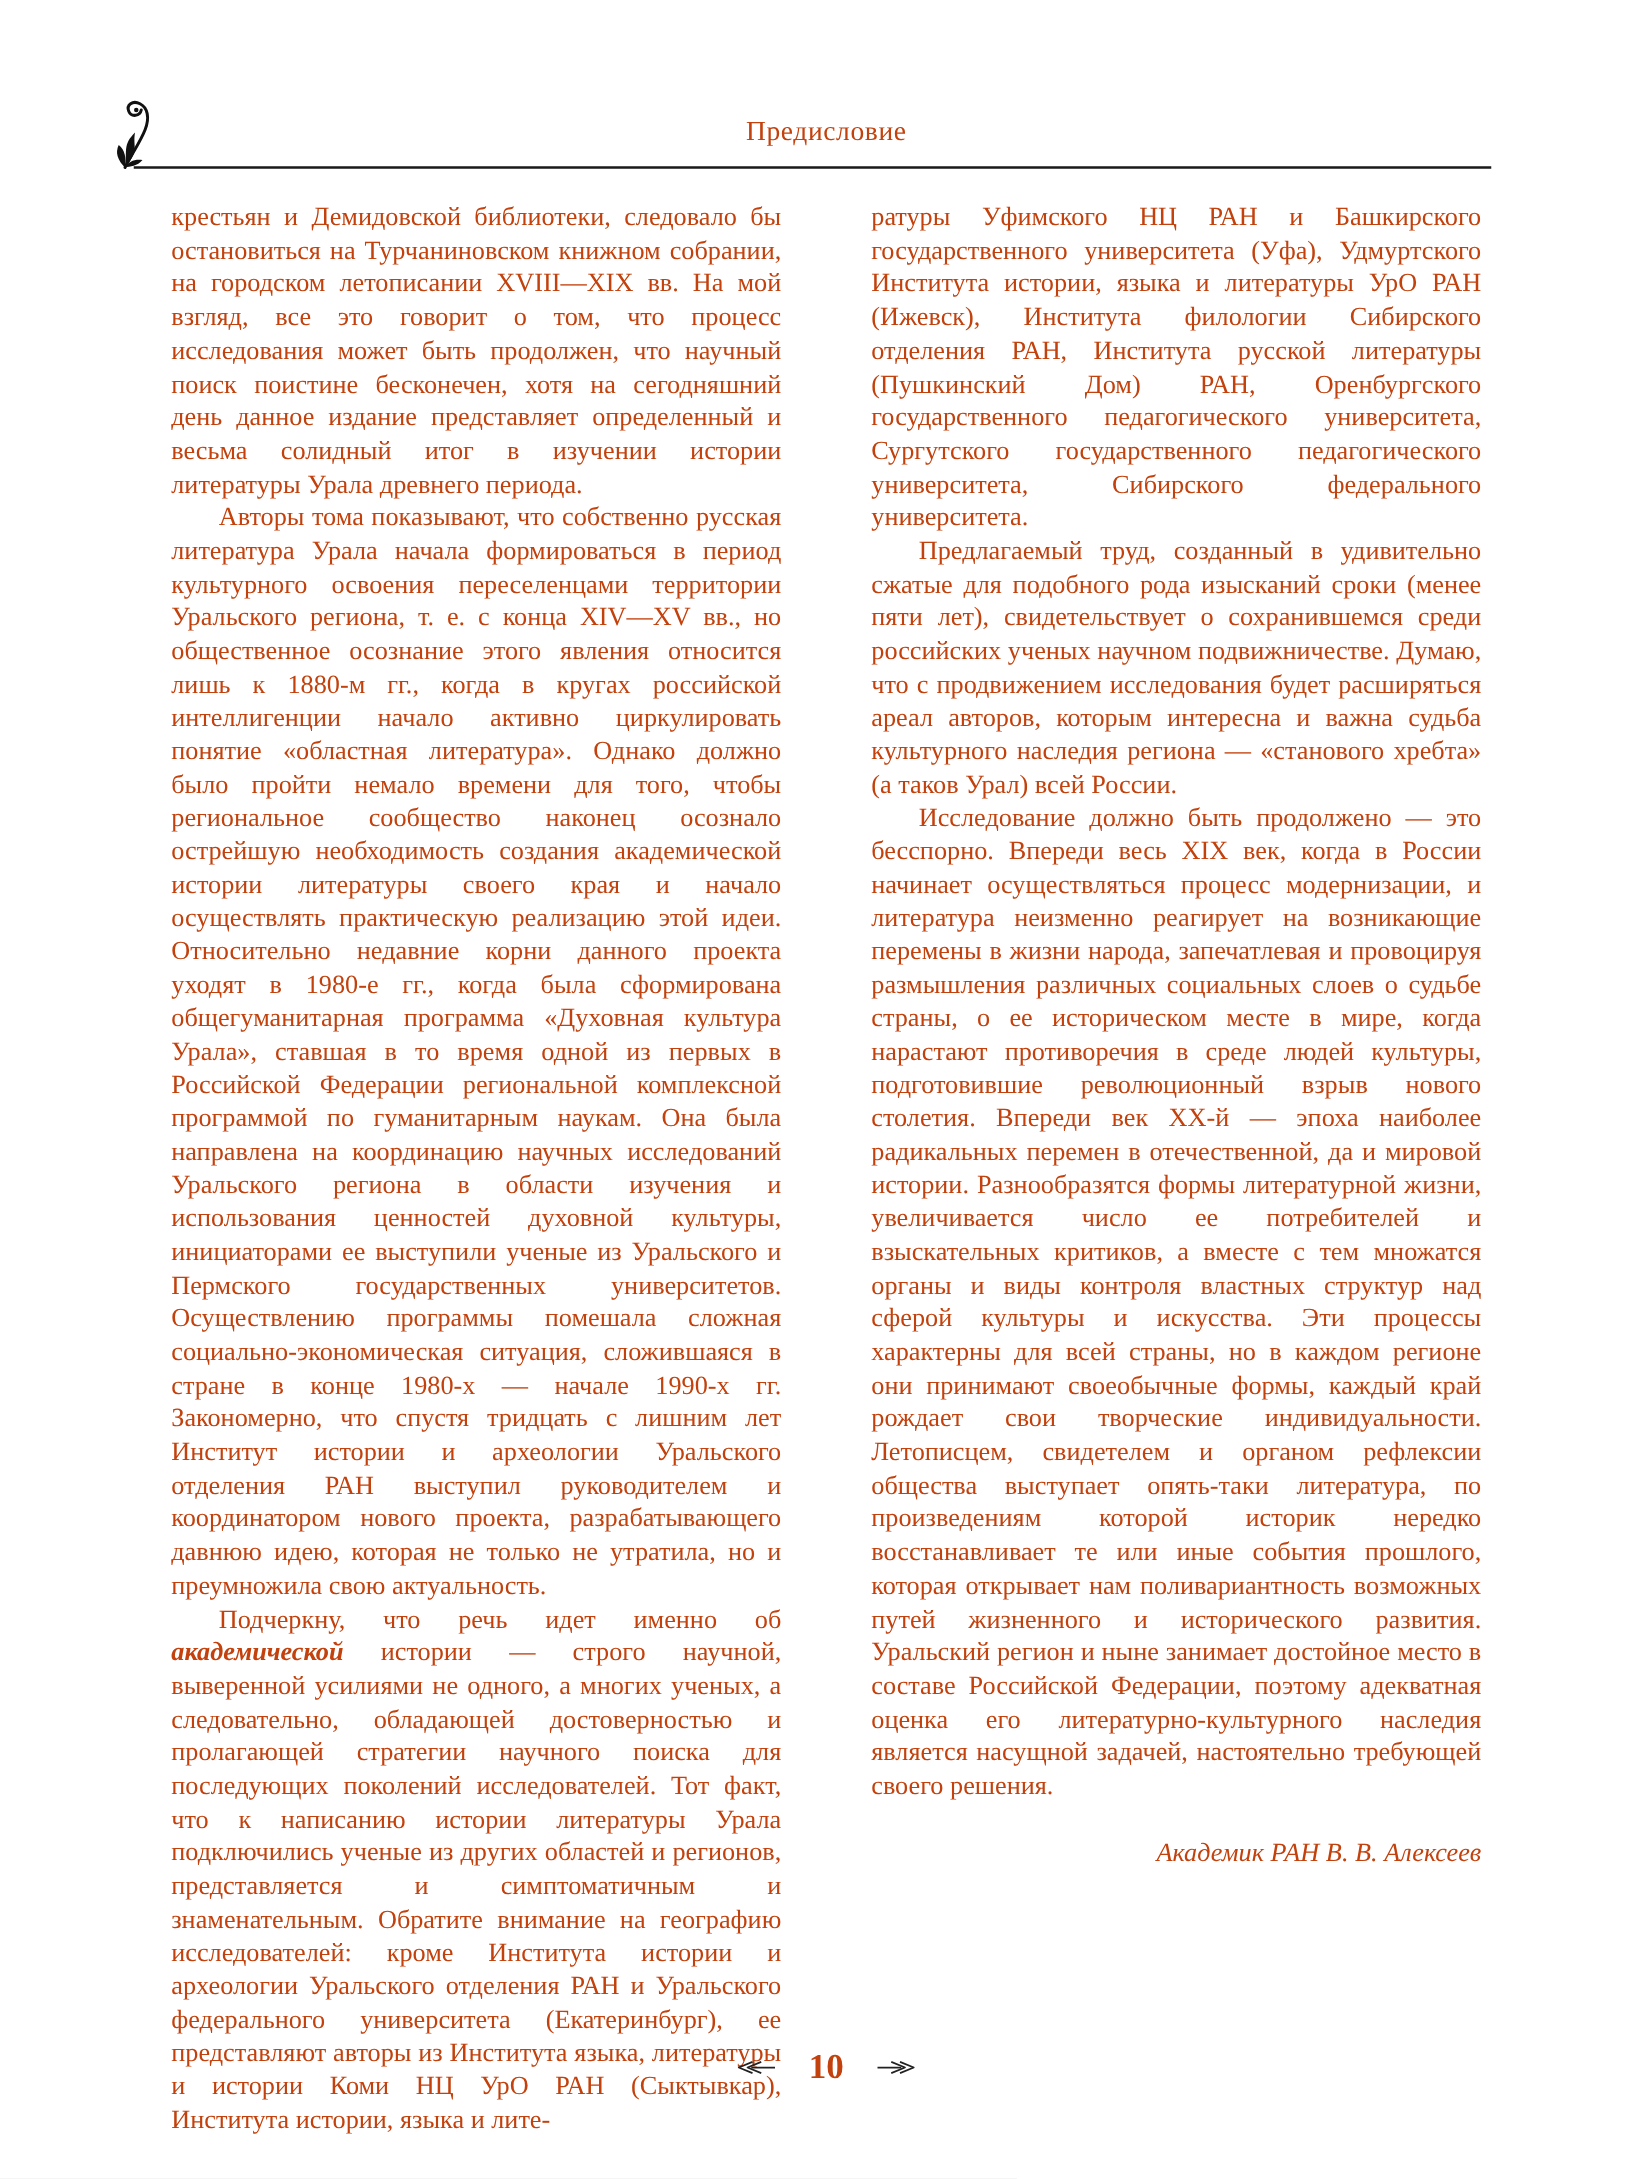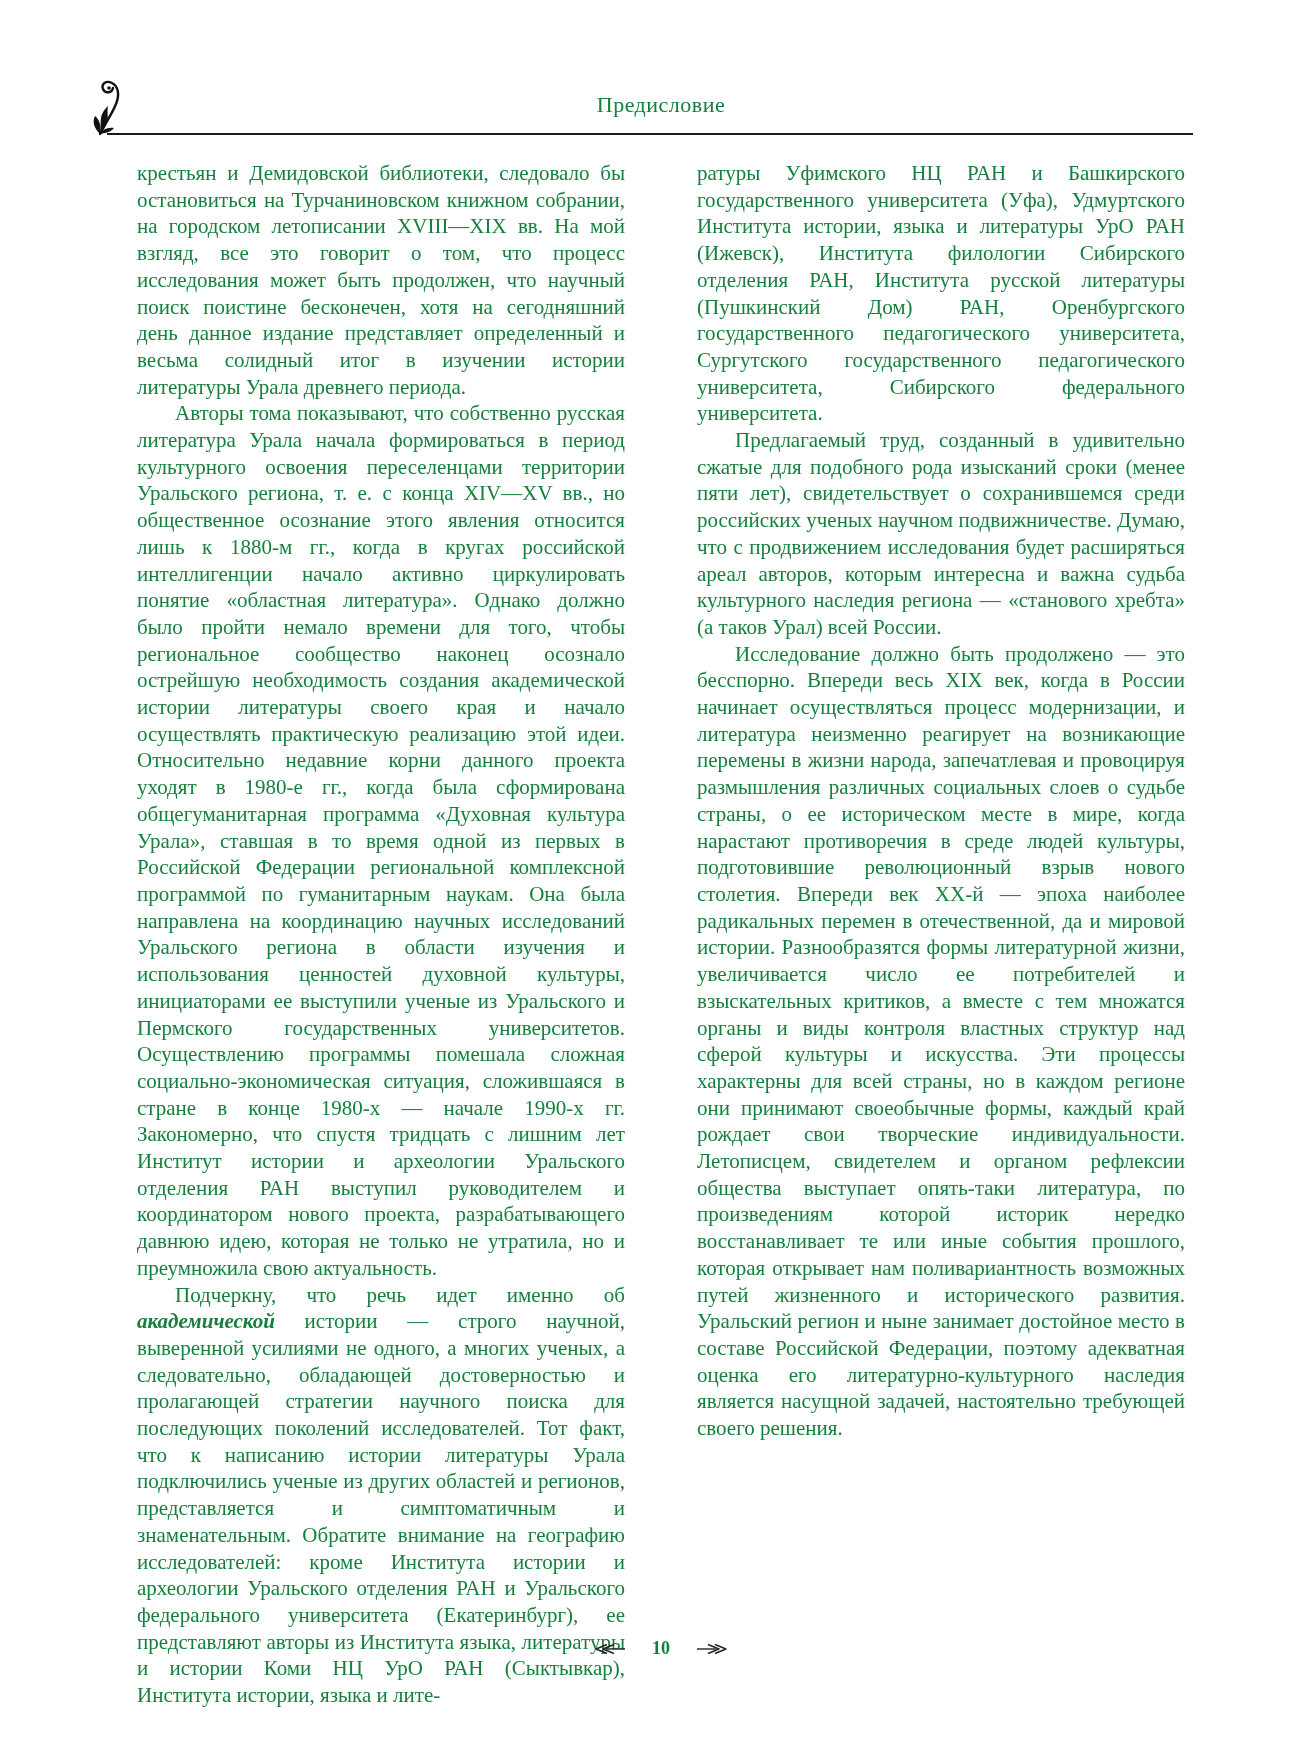--- a/index.html
+++ b/index.html
@@ -3,21 +3,21 @@
 <meta charset="utf-8">
 <style>
   html, body { margin: 0; padding: 0; background: #e8e8e8; }
   .page {
     position: relative;
     width: 1300px;
     height: 1743px;
     margin: 0 auto;
     background: #ffffff;
     font-family: "Liberation Serif", "DejaVu Serif", serif;
-    color: #15803d;
+    color: #c2410c;
     overflow: hidden;
   }
   
   .hdr-ornament {
     position: absolute;
     left: 90px;
     top: 78px;
     width: 52px;
     height: 58px;
   }
@@ -68,21 +68,21 @@
     left: 137px;
     width: 1048px;
     top: 1638px;
     display: flex;
     align-items: center;
     justify-content: center;
     gap: 26px;
   }
   .page-number {
     font-weight: bold;
-    font-size: 18px;
+    font-size: 28px;
   }
   .foot-orn { width: 32px; height: 14px; display: block; }
   .foot-orn.flip { transform: scaleX(-1); }
 </style>
 </head>
 <body>
 
 <div class="page">
 
   <svg class="hdr-ornament" viewBox="0 0 52 58" xmlns="http://www.w3.org/2000/svg" aria-hidden="true">
@@ -98,20 +98,21 @@
   <div class="content">
     <div class="col">
       <p class="para">крестьян и Демидовской библиотеки, следовало бы остановиться на Турчаниновском книжном собрании, на городском летописании XVIII—XIX вв. На мой взгляд, все это говорит о том, что процесс исследования может быть продолжен, что научный поиск поистине бесконечен, хотя на сегодняшний день данное издание представляет определенный и весьма солидный итог в изучении истории литературы Урала древнего периода.</p>
       <p class="para indent">Авторы тома показывают, что собственно русская литература Урала начала формироваться в период культурного освоения переселенцами территории Уральского региона, т. е. с конца XIV—XV вв., но общественное осознание этого явления относится лишь к 1880-м гг., когда в кругах российской интеллигенции начало активно циркулировать понятие «областная литература». Однако должно было пройти немало времени для того, чтобы региональное сообщество наконец осознало острейшую необходимость создания академической истории литературы своего края и начало осуществлять практическую реализацию этой идеи. Относительно недавние корни данного проекта уходят в 1980-е гг., когда была сформирована общегуманитарная программа «Духовная культура Урала», ставшая в то время одной из первых в Российской Федерации региональной комплексной программой по гуманитарным наукам. Она была направлена на координацию научных исследований Уральского региона в области изучения и использования ценностей духовной культуры, инициаторами ее выступили ученые из Уральского и Пермского государственных университетов. Осуществлению программы помешала сложная социально-экономическая ситуация, сложившаяся в стране в конце 1980-х — начале 1990-х гг. Закономерно, что спустя тридцать с лишним лет Институт истории и археологии Уральского отделения РАН выступил руководителем и координатором нового проекта, разрабатывающего давнюю идею, которая не только не утратила, но и преумножила свою актуальность.</p>
       <p class="para indent"><span>Подчеркну, что речь идет именно об </span><span class="bi">академической</span><span> истории — строго научной, выверенной усилиями не одного, а многих ученых, а следовательно, обладающей достоверностью и пролагающей стратегии научного поиска для последующих поколений исследователей. Тот факт, что к написанию истории литературы Урала подключились ученые из других областей и регионов, представляется и симптоматичным и знаменательным. Обратите внимание на географию исследователей: кроме Института истории и археологии Уральского отделения РАН и Уральского федерального университета (Екатеринбург), ее представляют авторы из Института языка, литературы и истории Коми НЦ УрО РАН (Сыктывкар), Института истории, языка и лите-</span></p>
     </div>
     <div class="col">
       <p class="para">ратуры Уфимского НЦ РАН и Башкирского государственного университета (Уфа), Удмуртского Института истории, языка и литературы УрО РАН (Ижевск), Института филологии Сибирского отделения РАН, Института русской литературы (Пушкинский Дом) РАН, Оренбургского государственного педагогического университета, Сургутского государственного педагогического университета, Сибирского федерального университета.</p>
       <p class="para indent">Предлагаемый труд, созданный в удивительно сжатые для подобного рода изысканий сроки (менее пяти лет), свидетельствует о сохранившемся среди российских ученых научном подвижничестве. Думаю, что с продвижением исследования будет расширяться ареал авторов, которым интересна и важна судьба культурного наследия региона — «станового хребта» (а таков Урал) всей России.</p>
       <p class="para indent">Исследование должно быть продолжено — это бесспорно. Впереди весь XIX век, когда в России начинает осуществляться процесс модернизации, и литература неизменно реагирует на возникающие перемены в жизни народа, запечатлевая и провоцируя размышления различных социальных слоев о судьбе страны, о ее историческом месте в мире, когда нарастают противоречия в среде людей культуры, подготовившие революционный взрыв нового столетия. Впереди век XX-й — эпоха наиболее радикальных перемен в отечественной, да и мировой истории. Разнообразятся формы литературной жизни, увеличивается число ее потребителей и взыскательных критиков, а вместе с тем множатся органы и виды контроля властных структур над сферой культуры и искусства. Эти процессы характерны для всей страны, но в каждом регионе они принимают своеобычные формы, каждый край рождает свои творческие индивидуальности. Летописцем, свидетелем и органом рефлексии общества выступает опять-таки литература, по произведениям которой историк нередко восстанавливает те или иные события прошлого, которая открывает нам поливариантность возможных путей жизненного и исторического развития. Уральский регион и ныне занимает достойное место в составе Российской Федерации, поэтому адекватная оценка его литературно-культурного наследия является насущной задачей, настоятельно требующей своего решения.</p>
+      <div class="signature">Академик РАН В. В. Алексеев</div>
     </div>
   </div>
 
   <div class="footer">
     <svg class="foot-orn" viewBox="0 0 32 14" xmlns="http://www.w3.org/2000/svg" aria-hidden="true">
       <path d="M31 7 H12" fill="none" stroke="#222" stroke-width="1.4"></path>
       <path d="M20 2.5 L9 7 L20 11.5" fill="none" stroke="#222" stroke-width="1.4" stroke-linejoin="round"></path>
       <path d="M13 2.5 L2 7 L13 11.5" fill="none" stroke="#222" stroke-width="1.4" stroke-linejoin="round"></path>
     </svg>
     <span class="page-number">10</span>

